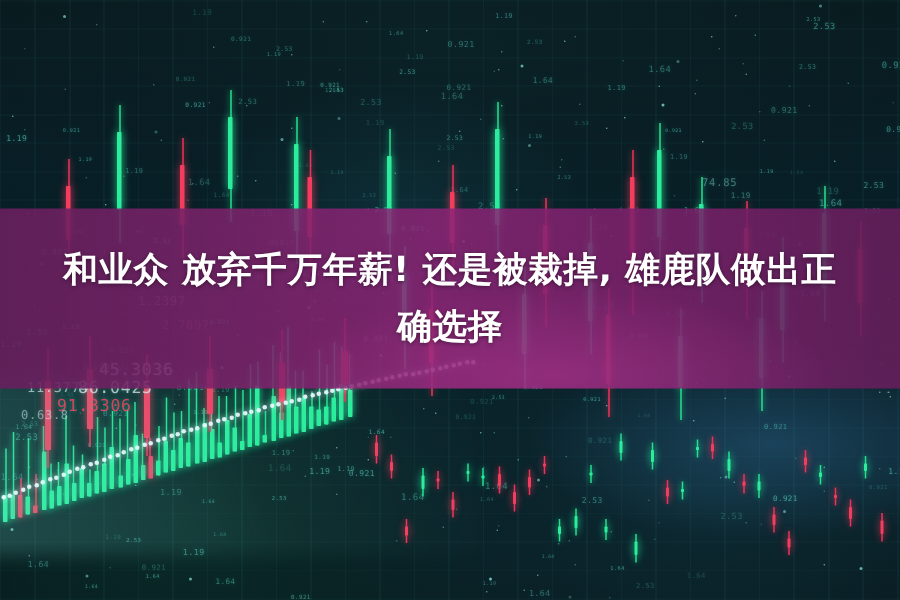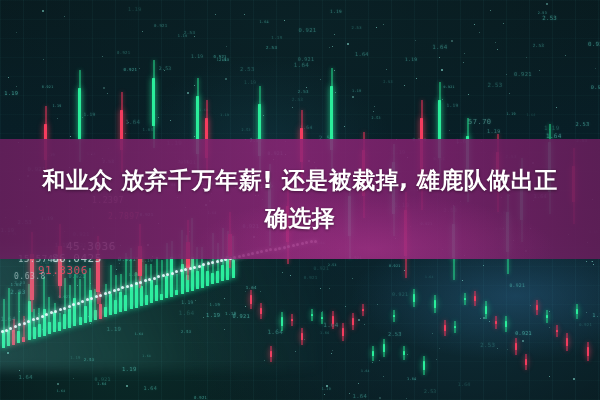--- a/index.html
+++ b/index.html
@@ -971,25 +971,25 @@
       <i class="tdot" style="left: 291.6px; top: 243.9px;"></i>
       <i class="tdot" style="left: 296.1px; top: 243px;"></i>
       <i class="tdot" style="left: 300.6px; top: 242.2px;"></i>
       <i class="tdot" style="left: 305px; top: 241.3px;"></i>
       <i class="tdot" style="left: 309.5px; top: 240.4px;"></i>
       <i class="tdot" style="left: 314px; top: 239.6px;"></i>
     </div>
   <div id="bignum-layer" class="layer">
       <span class="mini" style="left: 66px; top: 240px; font-size: 11px; color: rgb(216, 233, 234); opacity: 0.8; letter-spacing: 0.5px;">45.3036</span>
       <span class="mini" style="left: 52px; top: 252px; font-size: 11px; color: rgb(216, 233, 234); opacity: 0.78; letter-spacing: 0.5px;">86.0425</span>
-      <span class="mini" style="left: 18px; top: 254px; font-size: 9px; color: rgb(207, 230, 230); opacity: 0.7; letter-spacing: 0.5px;">15.5746</span>
+      <span class="mini" style="left: 18px; top: 254px; font-size: 9px; color: rgb(207, 230, 230); opacity: 0.7; letter-spacing: 0.5px;">11.3774</span>
       <span class="mini" style="left: 38px; top: 264px; font-size: 11px; color: rgb(240, 74, 99); opacity: 0.85; letter-spacing: 0.5px;">91.3306</span>
       <span class="mini" style="left: 92px; top: 196px; font-size: 8px; color: rgb(224, 184, 212); opacity: 0.45; letter-spacing: 0.5px;">1.2397</span>
       <span class="mini" style="left: 108px; top: 212px; font-size: 8px; color: rgb(240, 106, 130); opacity: 0.42; letter-spacing: 0.5px;">2.7897</span>
-      <span class="mini" style="left: 468px; top: 118px; font-size: 7px; color: rgb(127, 232, 216); opacity: 0.45; letter-spacing: 0.5px;">57.70</span>
+      <span class="mini" style="left: 468px; top: 118px; font-size: 7px; color: rgb(127, 232, 216); opacity: 0.45; letter-spacing: 0.5px;">74.85</span>
       <span class="mini" style="left: 14px; top: 272px; font-size: 8px; color: rgb(207, 230, 230); opacity: 0.55; letter-spacing: 0.5px;">0.63.8</span>
     </div>
 
   <div id="band">
     <div id="band-sheen"></div>
     <div class="tline" id="line1">和业众 放弃千万年薪! 还是被裁掉, 雄鹿队做出正</div>
     <div class="tline" id="line2">确选择</div>
   </div>
 
 </div>

